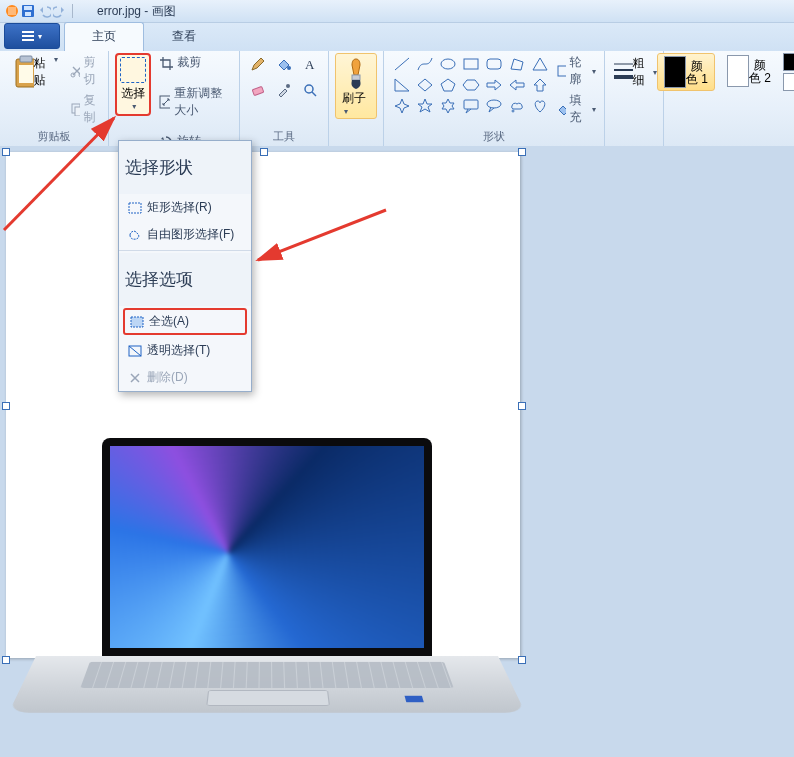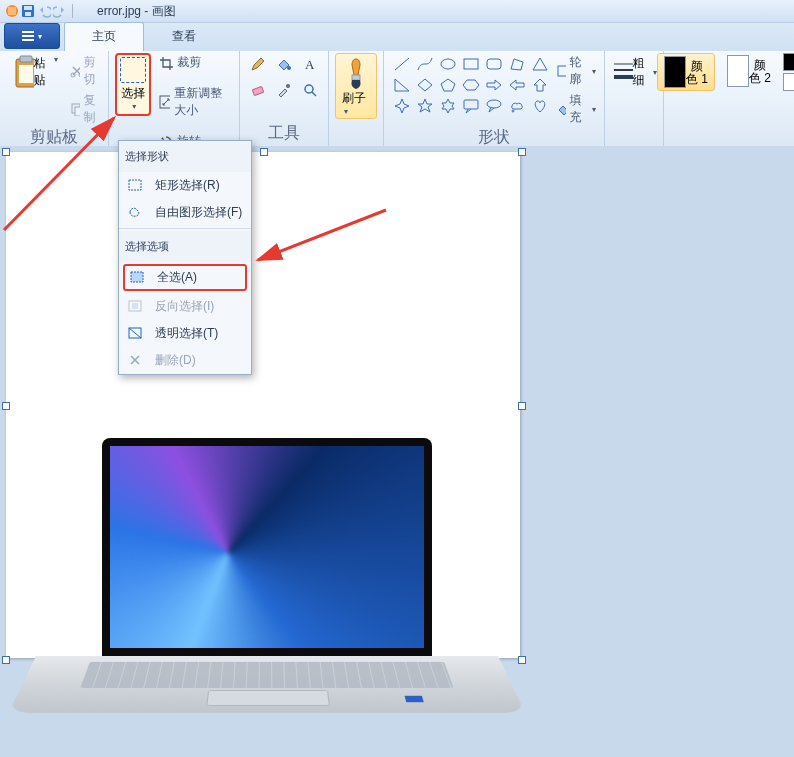--- a/index.html
+++ b/index.html
@@ -11,21 +11,21 @@
 
 .tabstrip{height:28px;background:linear-gradient(#dbe9f8,#cfe1f4);display:flex;align-items:flex-end;}
 .app-button{width:54px;height:24px;margin:2px 4px 2px 4px;background:linear-gradient(#3d72c7,#1e4f9e);border:1px solid #1b4c9a;border-radius:3px;display:flex;align-items:center;justify-content:center;color:#fff;}
 .app-button svg{margin-right:2px;}
 .tab{padding:5px 27px 6px;border:1px solid transparent;border-bottom:none;color:#2b3c55;cursor:default;}
 .tab.active{background:#f6fafe;border-color:#9fbde0;border-top-left-radius:3px;border-top-right-radius:3px;}
 
 .ribbon{height:96px;background:linear-gradient(#f6fafe,#e7f0fa 60%,#dce8f5);border-bottom:1px solid #9fbde0;display:flex;}
 .group{display:flex;flex-direction:column;align-items:center;justify-content:space-between;padding:2px 6px 1px;border-right:1px solid #bcd1e8;}
 .group-body{flex:1;display:flex;align-items:flex-start;}
-.group-label{font-size:16px;color:#5b6b84;padding-bottom:2px;}
+.group-label{font-size:11px;color:#5b6b84;padding-bottom:2px;}
 
 .big-btn{display:flex;flex-direction:row;align-items:flex-start;justify-content:center;padding:2px 6px;border-radius:3px;}
 .small-btn-col{display:flex;flex-direction:column;gap:2px;margin-left:4px;}
 .small-btn{display:flex;align-items:center;gap:4px;color:#4a5a72;padding:1px 2px;}
 .small-btn.disabled{color:#9aa6b8;}
 
 .select-btn{width:40px;display:flex;flex-direction:column;align-items:center;border:2px solid #e43a2f;border-radius:4px;padding:2px 0 3px;background:#fff7e0;}
 .select-btn .sq{width:24px;height:24px;border:1px dashed #1e63c4;border-radius:2px;}
 .img-tools-col{display:flex;flex-direction:column;gap:12px;margin-left:6px;}
 
@@ -41,22 +41,22 @@
 .stroke-btn,.color-btn{display:flex;flex-direction:row;align-items:center;padding:2px 6px;}
 .swatch{width:30px;height:30px;border:1px solid #8a98ac;}
 .color-btn.sel{background:linear-gradient(#fff3cf,#ffde89);border:1px solid #f0c36d;border-radius:3px;}
 
 .workspace{position:absolute;top:146px;left:0;right:0;bottom:0;background:#c8d9ec;overflow:hidden;}
 .canvas-wrap{position:absolute;left:6px;top:6px;}
 .canvas{width:514px;height:506px;background:#fff;box-shadow:1px 1px 3px rgba(0,0,0,.25);}
 .handle{position:absolute;width:6px;height:6px;background:#fff;border:1px solid #3a6fb7;}
 
 .dropdown{position:absolute;left:118px;top:140px;width:132px;background:#f4f7fb;border:1px solid #97aecb;box-shadow:2px 3px 8px rgba(0,0,0,.3);z-index:20;}
-.dd-section{padding:8px 6px;font-size:11px;color:#2b3c55;background:#eef3f9;}
-.dd-item{display:flex;align-items:flex-start;gap:12px;padding:5px 8px;color:#2b3c55;}
+.dd-section{padding:15px 6px;font-size:17px;color:#2b3c55;background:#eef3f9;}
+.dd-item{display:flex;align-items:center;gap:4px;padding:5px 8px;color:#2b3c55;}
 .dd-item.disabled{color:#9aa6b8;}
 .dd-item .ico{width:16px;height:16px;display:flex;align-items:center;justify-content:center;}
 .dd-item.highlight{border:2px solid #e43a2f;border-radius:3px;margin:2px 4px;padding:3px 4px;}
 .dd-sep{height:1px;background:#d0dae8;margin:2px 0;}
 
 .arrow{position:absolute;z-index:25;}
 
 .laptop{position:absolute;left:30px;top:286px;width:462px;height:340px;}
 .lap-screen{position:absolute;left:66px;top:0;width:330px;height:218px;background:#0b0b0d;border-radius:8px 8px 0 0;padding:8px;box-sizing:border-box;}
 .lap-screen-inner{width:100%;height:100%;background:radial-gradient(circle at 30% 35%,#4ea6ff 0%,#1d5fe0 35%,#0c2e75 70%);position:relative;overflow:hidden;}
@@ -427,29 +427,20 @@
   <div class="dd-sep"></div>
   <div class="dd-section">选择选项</div>
   <div class="dd-item highlight">
     <span class="ico">
         <svg width="14" height="12">
           <rect x="1" y="1" width="12" height="10" fill="#bcd6f5" stroke="#1e63c4" stroke-dasharray="2 1"></rect>
         </svg>
       </span>
     <span>全选(A)</span>
   </div>
-  <div class="dd-item disabled">
-    <span class="ico">
-        <svg width="14" height="12">
-          <rect x="1" y="1" width="12" height="10" fill="none" stroke="#b7c3d4"></rect>
-          <rect x="4" y="3" width="6" height="6" fill="#d8e2ef"></rect>
-        </svg>
-      </span>
-    <span>反向选择(I)</span>
-  </div>
   <div class="dd-item">
     <span class="ico">
         <svg width="14" height="12">
           <rect x="1" y="1" width="12" height="10" fill="none" stroke="#1e63c4"></rect>
           <path d="M1 1l12 10" stroke="#1e63c4"></path>
         </svg>
       </span>
     <span>透明选择(T)</span>
   </div>
   <div class="dd-item disabled">

